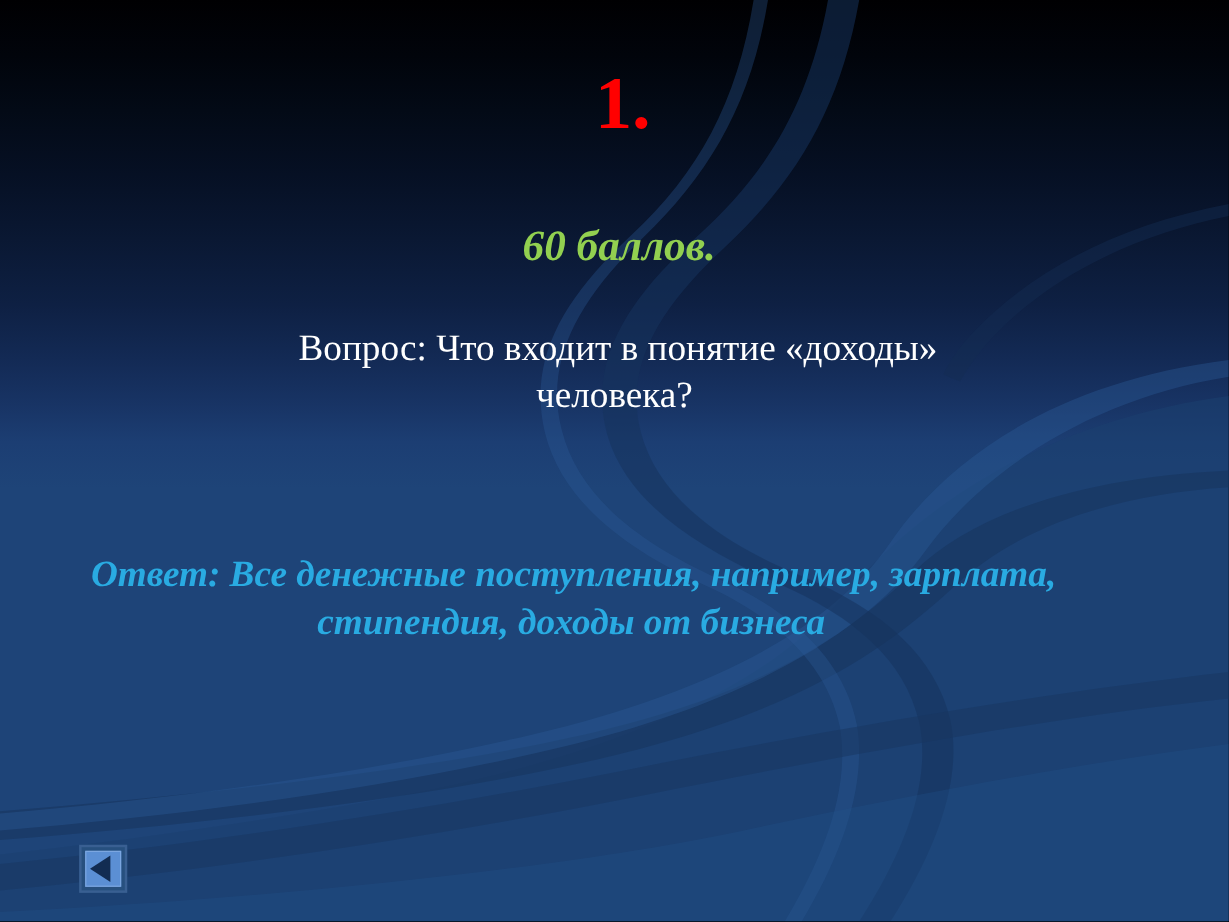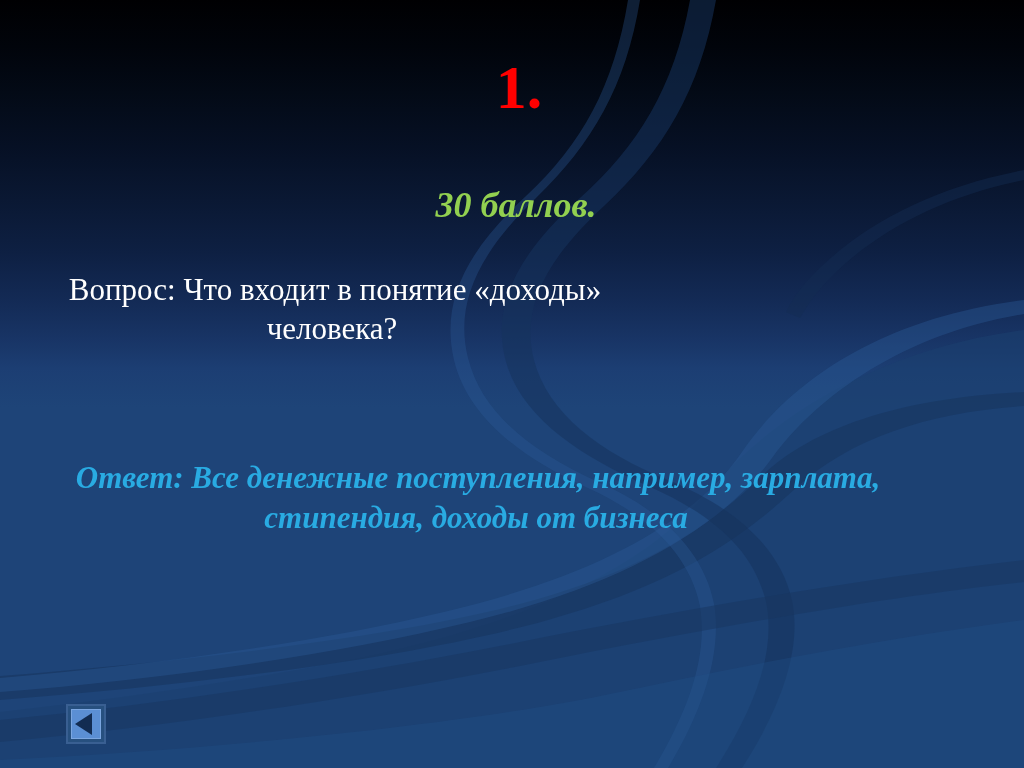--- a/index.html
+++ b/index.html
@@ -204,23 +204,23 @@
                C 930,188 860,226 812,276
                C 800,288 792,300 786,312
                L 800,318
                C 808,304 818,290 832,276
                C 878,230 944,196 1024,180 Z" fill="#132c52" opacity="0.45"></path>
     </g>
   </svg>
 
   <div class="txt" id="slide-number">1.</div>
 
-  <div class="txt" id="points">30 баллов.</div>
-
-  <div class="txt" id="question" style="padding-right: 180px; width: 664px;">Вопрос: Что входит в понятие «доходы» человека?</div>
+  <div class="txt" id="points">60 баллов.</div>
+
+  <div class="txt" id="question" style="padding-left: 180px; padding-right: 180px; width: 664px;">Вопрос: Что входит в понятие «доходы» человека?</div>
 
   <div class="txt" id="answer" style="padding-left: 64px; padding-right: 100px; width: 824px;">Ответ: Все денежные поступления, например, зарплата, стипендия, доходы от бизнеса</div>
 
   <div id="back-button">
     <span class="frame-outer"></span>
     <span class="frame-inner"></span>
     <span class="arrow"></span>
   </div>
 
 </div>

